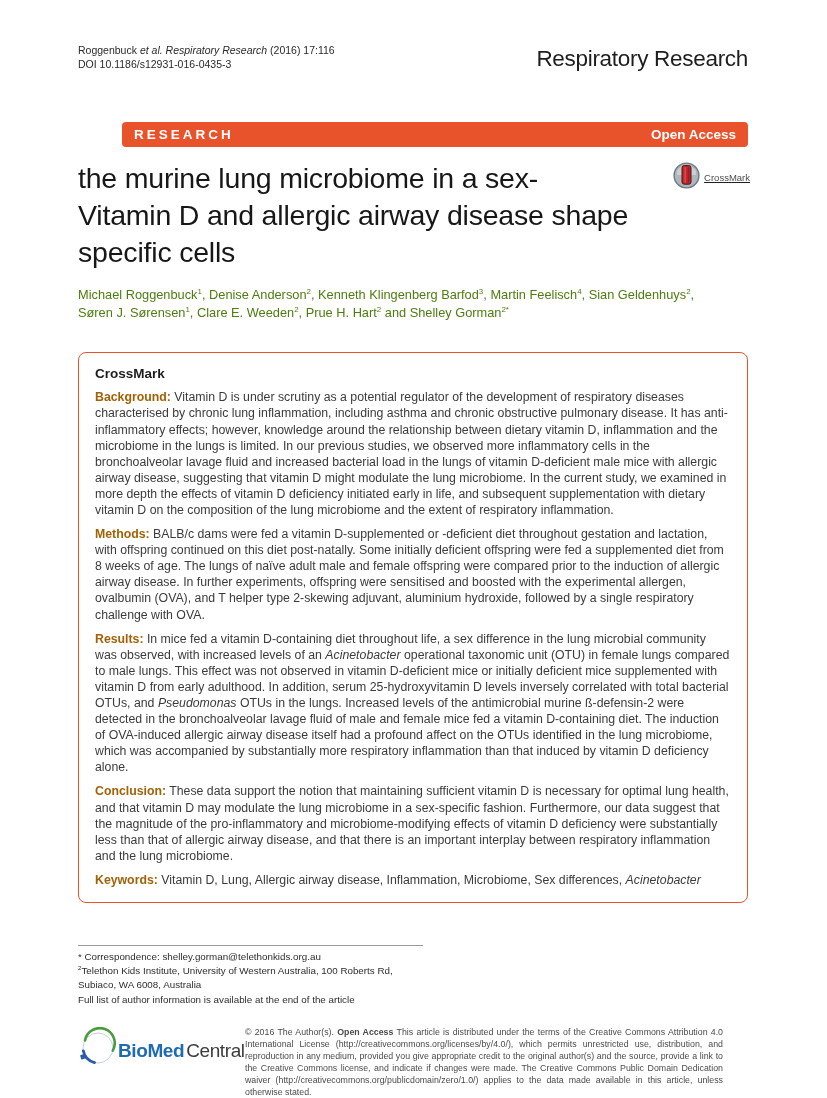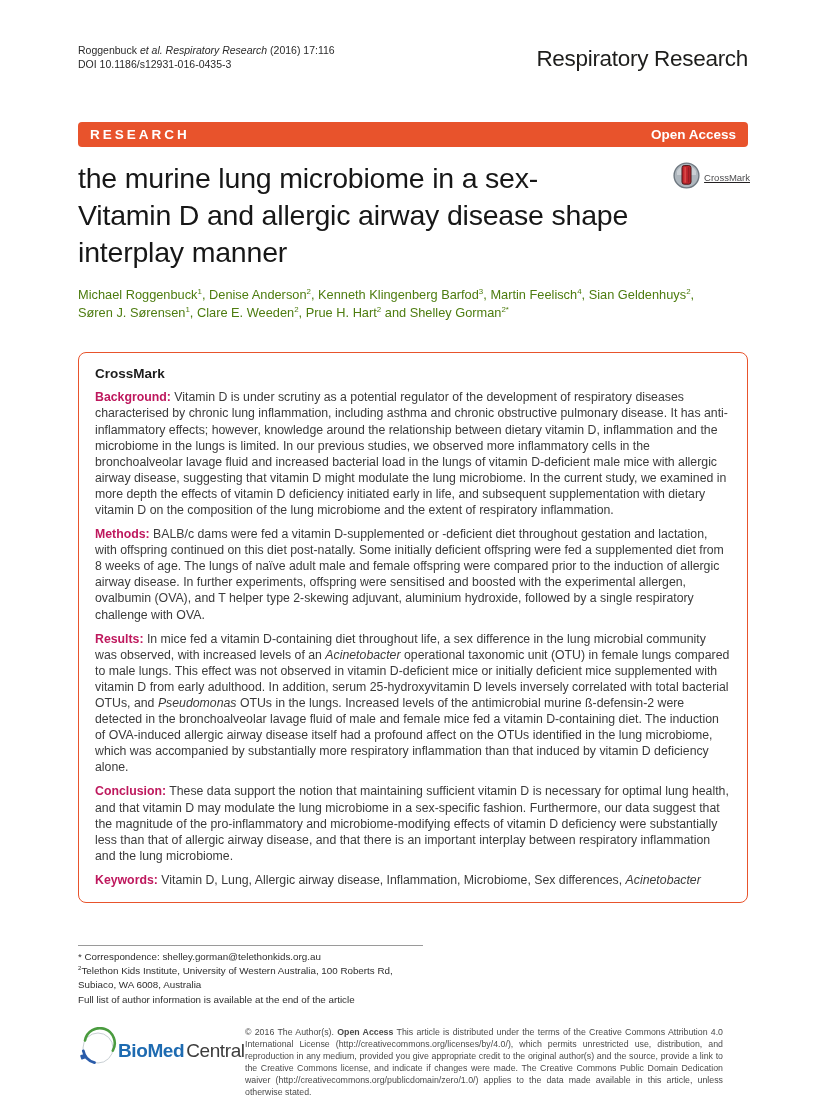--- a/index.html
+++ b/index.html
@@ -13,39 +13,39 @@
 
   
   .header-row { display:flex; justify-content:space-between; align-items:flex-start; }
   .citation { font-size:10.5px; line-height:1.3; color:#2a2a2a; }
   .journal-name { font-size:22.5px; color:#1d1d1b; margin-top:2px; letter-spacing:-0.3px; }
 
   
   .banner {
     margin-top:50px; height:25px; border-radius:4px;
     display:flex; justify-content:space-between; align-items:center;
-    padding:0 12px; color:#ffffff; font-weight:bold; font-size:13.5px;
+    padding:0 12px; color:#ffffff; font-weight:bold; font-size:13.5px;margin-left:44px;
   }
   .banner-research { letter-spacing:3px; }
 
   
   .title-wrap { position:relative; margin-top:13px; }
   .title-line { font-size:28.5px; line-height:37px; color:#171717; font-weight:400; letter-spacing:-0.2px; }
   .crossmark { position:absolute; right:-2px; top:2px; display:flex; align-items:center; gap:4px;text-decoration:underline; }
   .crossmark-label { font-size:9.5px; color:#4d4d4f; }
   .authors { margin-top:15px; font-size:12.8px; line-height:1.42; color:#4d7c0f; }
 
   
   .abstract-box {
     margin-top:30px; border:1.5px solid; border-radius:8px;
     padding:11px 16px 14px 16px; box-sizing:border-box;
   }
   .abstract-heading { font-weight:bold; font-size:13.5px; color:#1c1c1c; margin:2px 0 2px 0; }
   .abs-section { font-size:12.3px; line-height:16.1px; color:#3b3b3b; margin:8px 0 0 0; }
-  .abs-label { font-weight:bold; color:#be185d; }
+  .abs-label { font-weight:bold; color:#a16207; }
 
   
   .footnote { margin-top:42px; width:360px; }
   .footnote-rule { width:345px; border-top:1px solid #9a9a9a; margin-bottom:4px; }
   .footnote-line { font-size:9.8px; line-height:1.45; color:#2e2e2e; }
 
   
   .bottom-row { display:flex; align-items:flex-start; margin-top:20px; }
   .logo-block { width:167px; display:flex; align-items:center; flex:0 0 auto; }
   .logo-text { font-size:19px; letter-spacing:-0.4px; white-space:nowrap; }
@@ -67,21 +67,21 @@
   </div>
 
   <div class="banner" id="banner" style="background: rgb(232, 83, 44);">
     <span class="banner-research">RESEARCH</span>
     <span class="banner-open-access">Open Access</span>
   </div>
 
   <div class="title-wrap">
     <div class="title-line">the murine lung microbiome in a sex-</div>
     <div class="title-line">Vitamin D and allergic airway disease shape</div>
-    <div class="title-line">interplay manner</div>
+    <div class="title-line">specific cells</div>
     <div class="crossmark">
       <span>
         <svg width="27" height="27" viewBox="0 0 27 27">
           <circle cx="13.5" cy="13.5" r="12.4" fill="#aeb6bd" stroke="#6e7880" stroke-width="1.4"></circle>
           <path d="M4 9 A 11 11 0 0 1 23 9 L 23 13 L 4 13 Z" fill="#ffffff" opacity="0.35"></path>
           <rect x="9" y="3.6" width="9" height="18.6" rx="2.2" fill="#c2272e" stroke="#4a1517" stroke-width="1"></rect>
           <rect x="11.4" y="5.2" width="1.6" height="15.4" fill="#e0534f" opacity="0.8"></rect>
           <rect x="14.8" y="5.2" width="1.6" height="15.4" fill="#8f1b20" opacity="0.8"></rect>
         </svg>
       </span>

